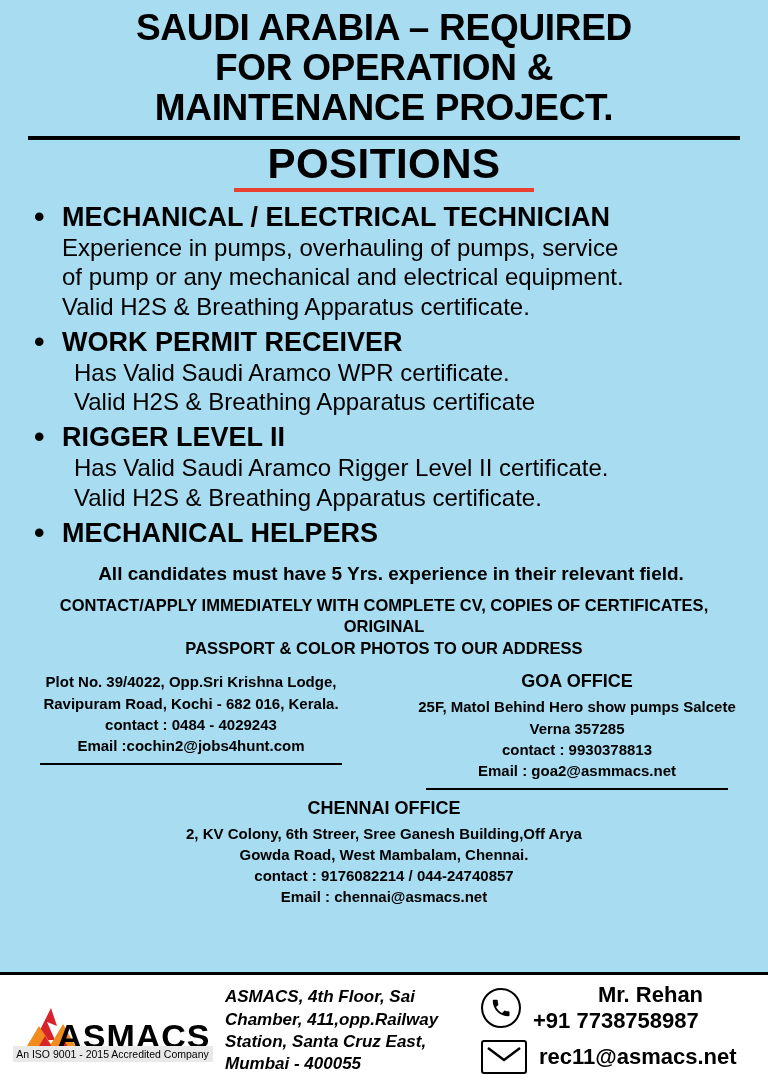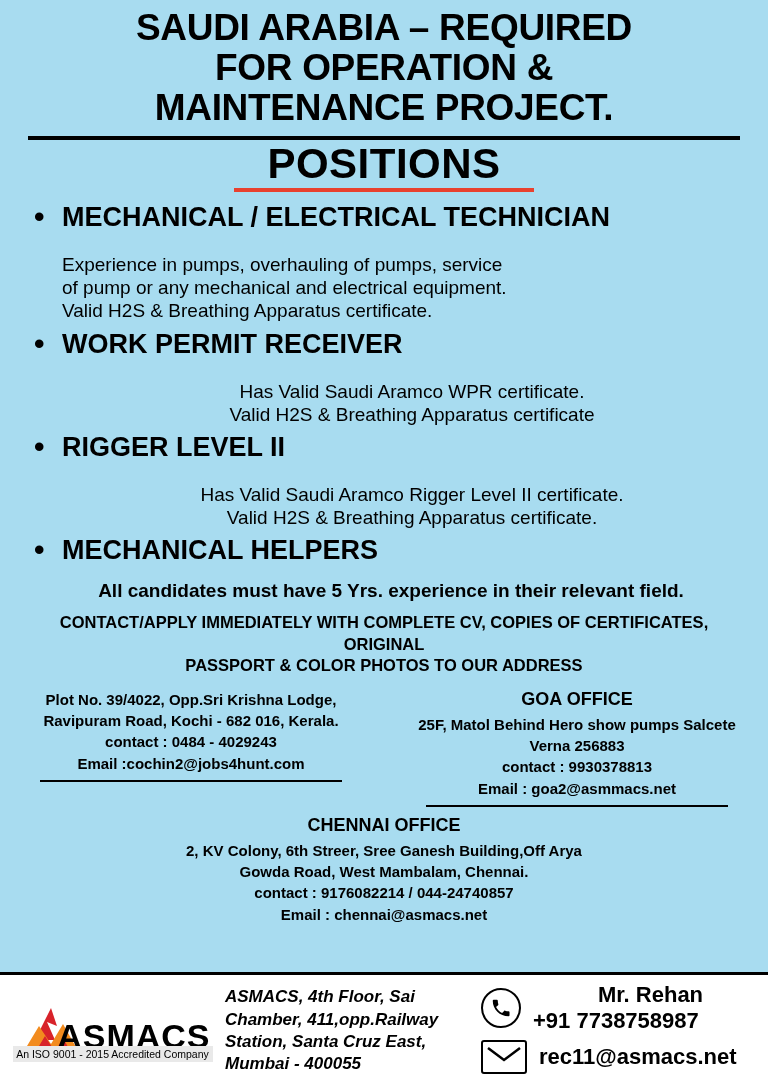--- a/index.html
+++ b/index.html
@@ -66,28 +66,26 @@
   }
   .job-title::before {
     content: "\2022";
     position: absolute;
     left: 0;
     top: -2px;
     font-size: 30px;
     line-height: 1.1;
   }
   .job-desc {
-    font-size: 19px;
+    font-size: 24px;
     line-height: 1.22;
     padding-left: 28px;
-    margin-top: 20px;
   }
   .job-desc.indent {
     padding-left: 40px;
-    text-align: center;
   }
   .note {
     text-align: center;
     font-weight: bold;
     font-size: 19px;
     margin: 8px 0 10px 14px;
   }
   .contact-line {
     text-align: center;
     font-weight: bold;
@@ -276,21 +274,21 @@
     <div class="office">
       <div class="office-line">Plot No. 39/4022, Opp.Sri Krishna Lodge,</div>
       <div class="office-line">Ravipuram Road, Kochi - 682 016, Kerala.</div>
       <div class="office-line">contact : 0484 - 4029243</div>
       <div class="office-line">Email :cochin2@jobs4hunt.com</div>
       <div class="office-rule"></div>
     </div>
     <div class="office">
       <div class="office-title">GOA OFFICE</div>
       <div class="office-line">25F, Matol Behind Hero show pumps Salcete</div>
-      <div class="office-line">Verna 256883</div>
+      <div class="office-line">Verna 357285</div>
       <div class="office-line">contact : 9930378813</div>
       <div class="office-line">Email : goa2@asmmacs.net</div>
       <div class="office-rule"></div>
     </div>
   </div>
 
   <div class="office-chennai">
     <div class="office-title">CHENNAI OFFICE</div>
     <div class="office-line">2, KV Colony, 6th Streer, Sree Ganesh Building,Off Arya</div>
     <div class="office-line">Gowda Road, West Mambalam, Chennai.</div>

